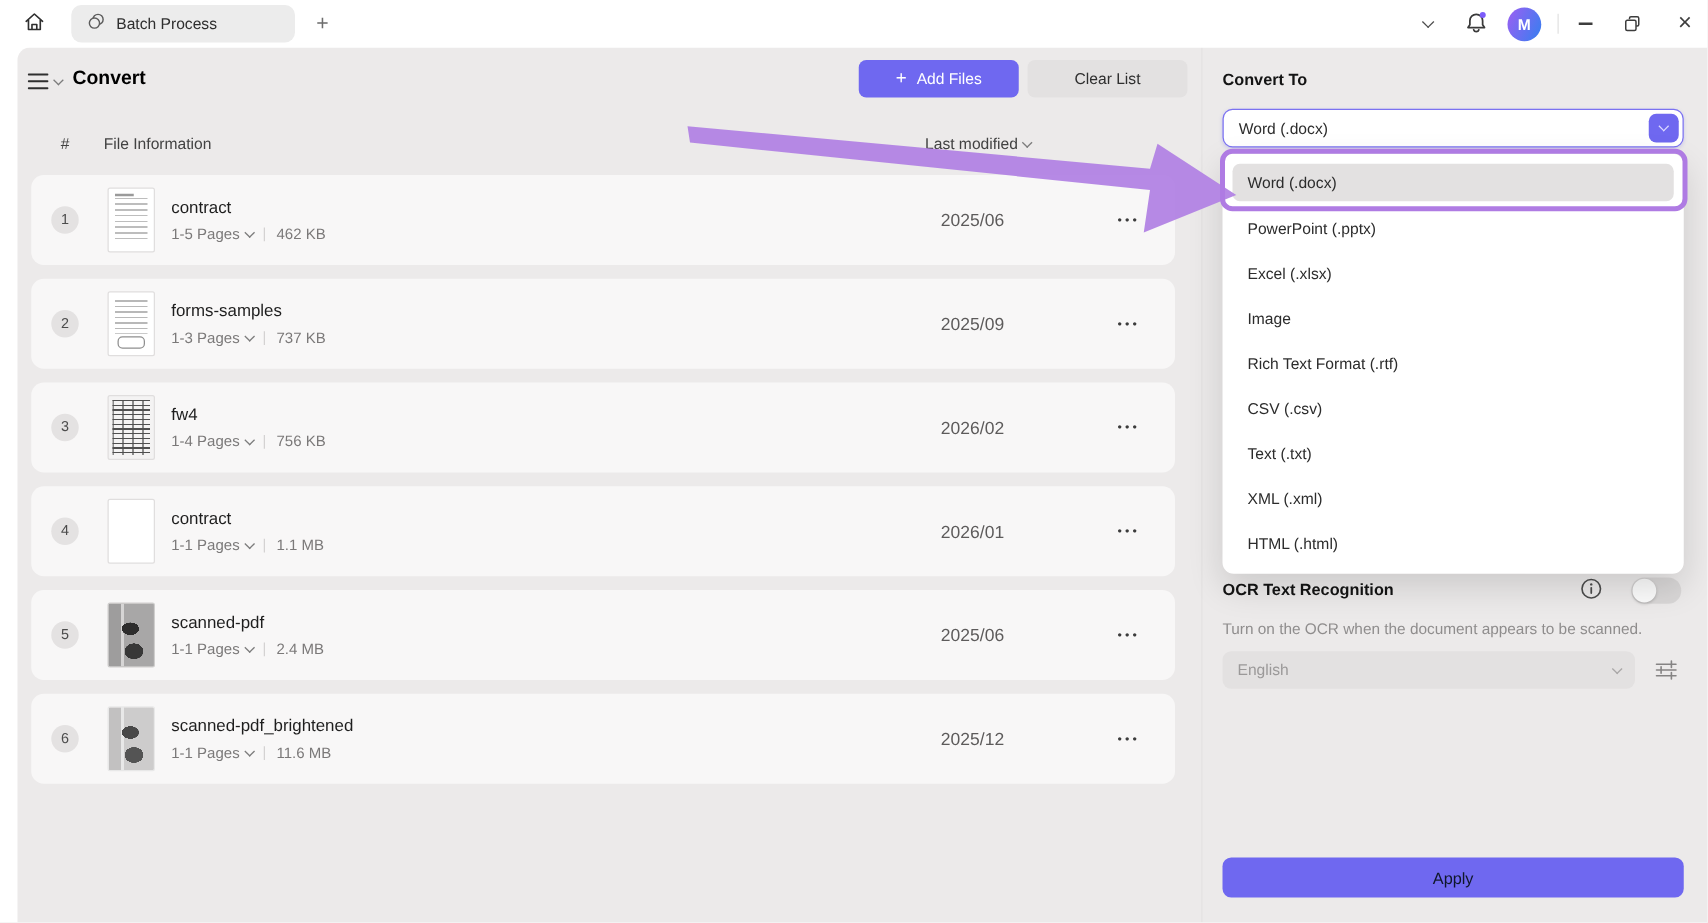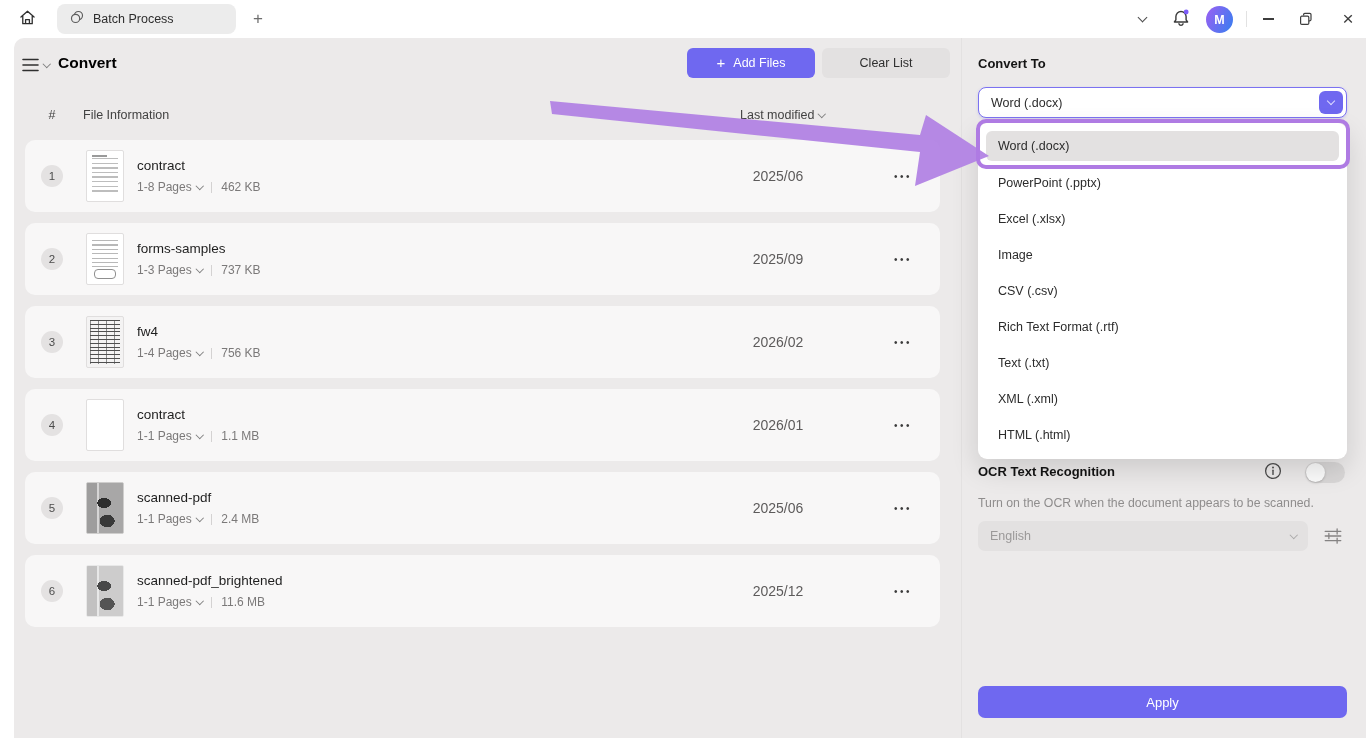--- a/index.html
+++ b/index.html
@@ -81,21 +81,21 @@
   .annotation { left:976px; top:119px; width:374px; height:50px; border:4px solid #AF7BE3; border-radius:10px; z-index:60; pointer-events:none; }
 
   .ocr-title { left:978px; top:464px; font-size:13px; font-weight:bold; color:#141414; }
   .info-icon { left:1264px; top:462px; width:18px; height:18px; cursor:pointer; }
   .toggle { left:1305px; top:462px; width:40px; height:21px; background:#d9d7d7; border-radius:11px; cursor:pointer; }
   .knob { width:19px; height:19px; margin:1px; border-radius:50%; background:#fcfcfc; box-shadow:0 1px 2.5px rgba(0,0,0,0.2); }
   .ocr-hint { left:978px; top:496px; width:360px; font-size:12.3px; color:#8f8d8d; }
   .lang-select { left:978px; top:521px; width:330px; height:30px; background:#e3e1e1; border-radius:7px; display:flex; align-items:center; justify-content:space-between; padding:0 12px; font-size:12.5px; color:#9b9999; cursor:pointer; }
   .chev-gray { display:inline-block; width:5.5px; height:5.5px; border-right:1.4px solid #a9a7a7; border-bottom:1.4px solid #a9a7a7; transform:rotate(45deg); margin-top:-3px; }
   .ocr-settings { left:1320px; top:523px; width:25px; height:25px; display:flex; align-items:center; justify-content:center; cursor:pointer; }
-  .btn-apply { left:978px; top:686px; width:369px; height:32px; background:#6F68F0; color:#ffffff; font-size:13px; border-radius:7px; }
+  .btn-apply { left:978px; top:686px; width:369px; height:32px; background:#6F68F0; color:#0f172a; font-size:13px; border-radius:7px; }
 
   .arrow-overlay { position:absolute; left:0; top:0; z-index:50; pointer-events:none; }
 </style>
 </head>
 <body>
 
 <div class="topbar">
   <div class="home-btn">
     <span>
       <svg width="21" height="21" viewBox="0 0 24 24">
@@ -167,21 +167,21 @@
 
 <div class="rows">
 
   <div class="file-row">
     <div class="badge">1</div>
     <div class="th th-lines th-contract"></div>
     <div class="file-info">
       <span class="file-name">contract</span>
       <div class="file-meta">
         <span class="pages-dd">
-            <span>1-8 Pages</span>
+            <span>1-5 Pages</span>
             <span class="chev-sm"></span>
           </span>
         <span class="meta-divider"></span>
         <span>462 KB</span>
       </div>
     </div>
     <span class="row-date">2025/06</span>
     <span class="row-more">•••</span>
   </div>
 
@@ -284,22 +284,22 @@
   <span class="select-btn">
       <span class="chev-white"></span>
     </span>
 </div>
 
 <div class="abs dropdown">
   <div class="dd-item selected">Word (.docx)</div>
   <div class="dd-item">PowerPoint (.pptx)</div>
   <div class="dd-item">Excel (.xlsx)</div>
   <div class="dd-item">Image</div>
+  <div class="dd-item">Rich Text Format (.rtf)</div>
   <div class="dd-item">CSV (.csv)</div>
-  <div class="dd-item">Rich Text Format (.rtf)</div>
   <div class="dd-item">Text (.txt)</div>
   <div class="dd-item">XML (.xml)</div>
   <div class="dd-item">HTML (.html)</div>
 </div>
 <div class="abs annotation"></div>
 
 <div class="abs ocr-title">OCR Text Recognition</div>
 <div class="abs info-icon">
   <svg width="18" height="18" viewBox="0 0 18 18">
       <circle cx="9" cy="9" r="7.4" fill="none" stroke="#4c4c4c" stroke-width="1.3"></circle>

